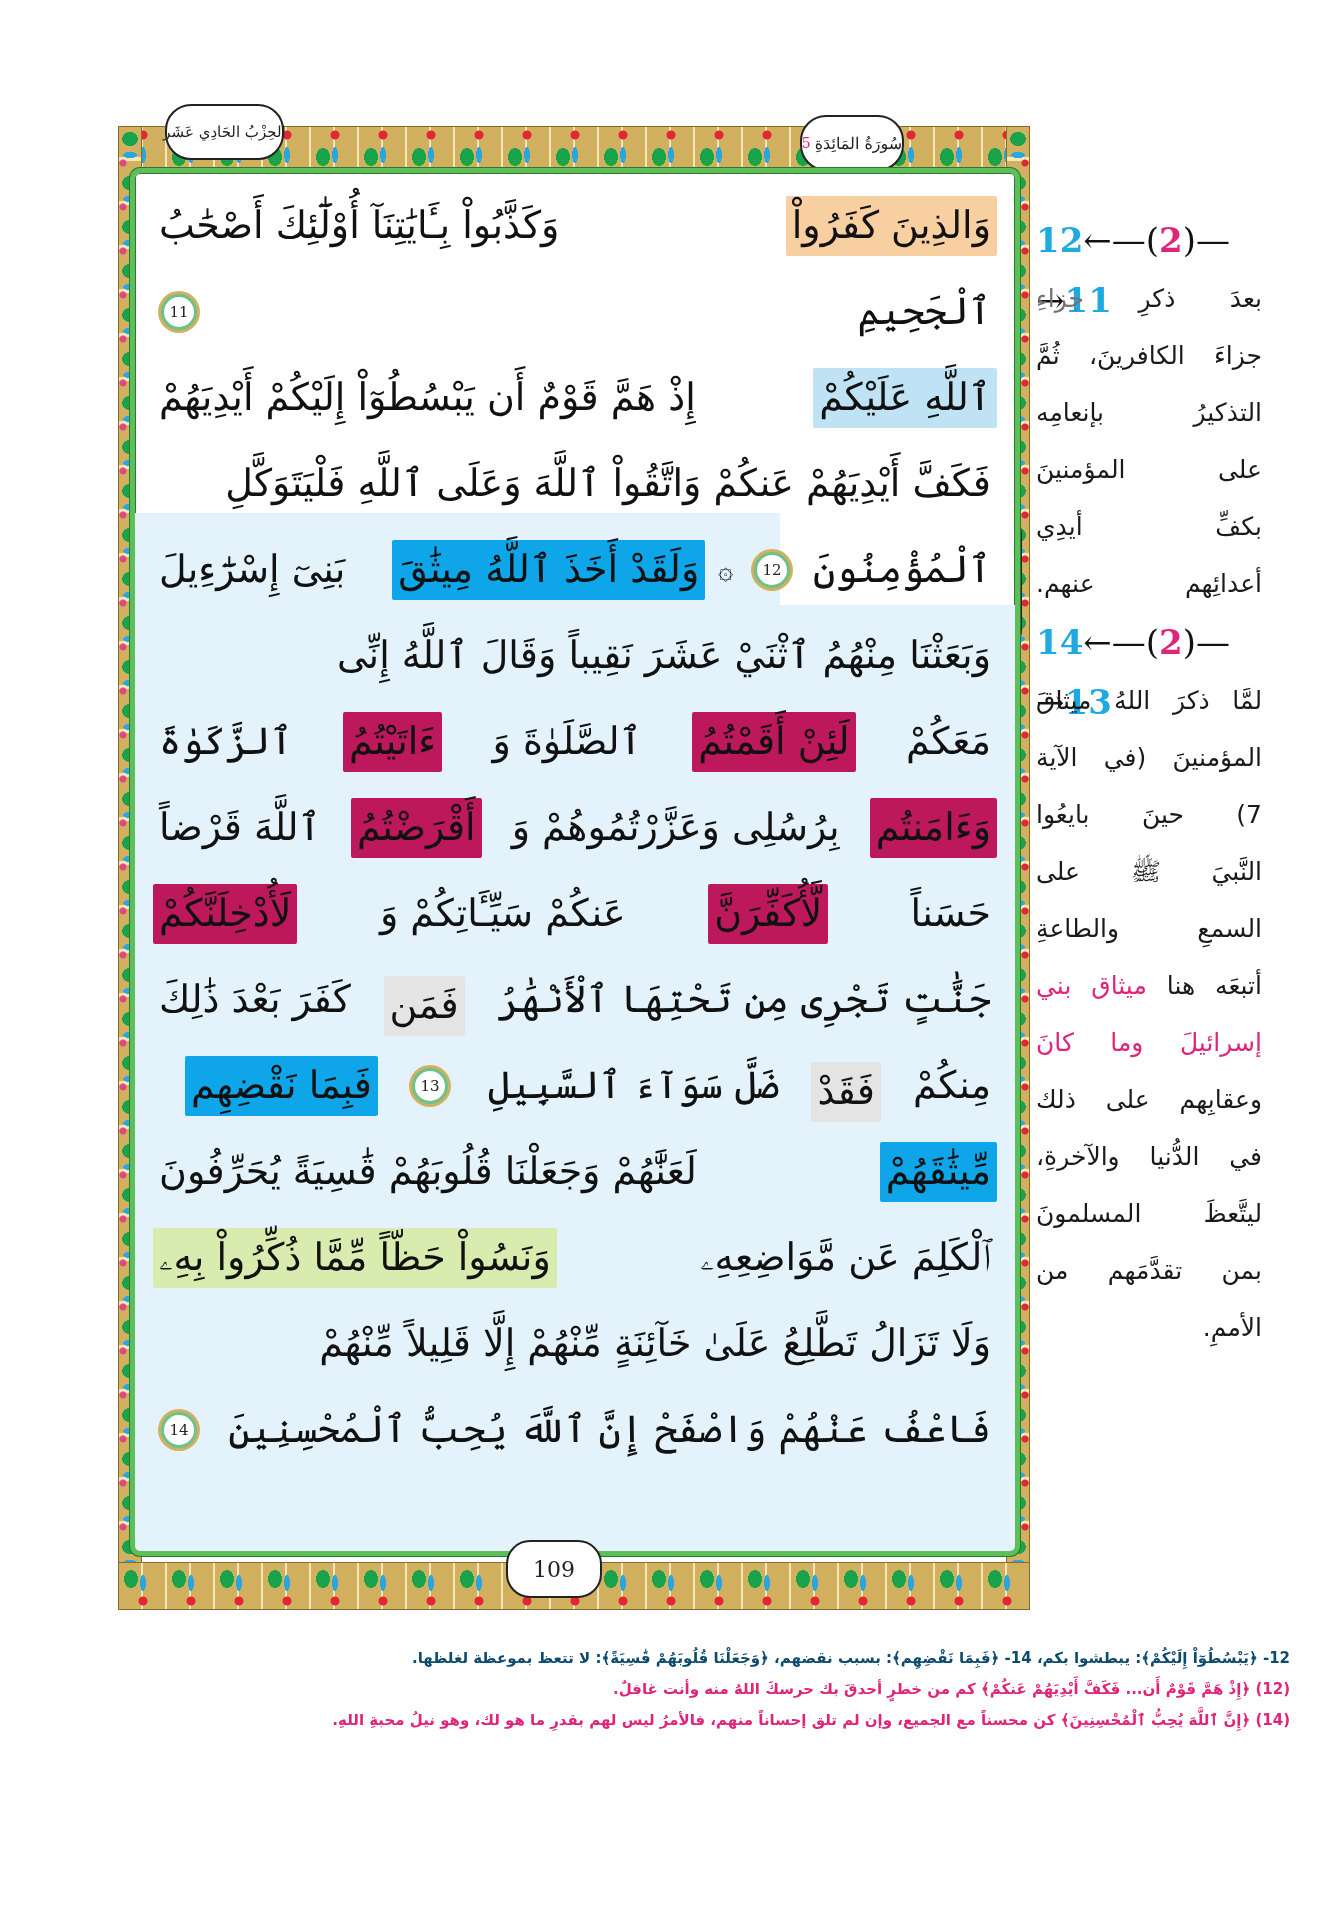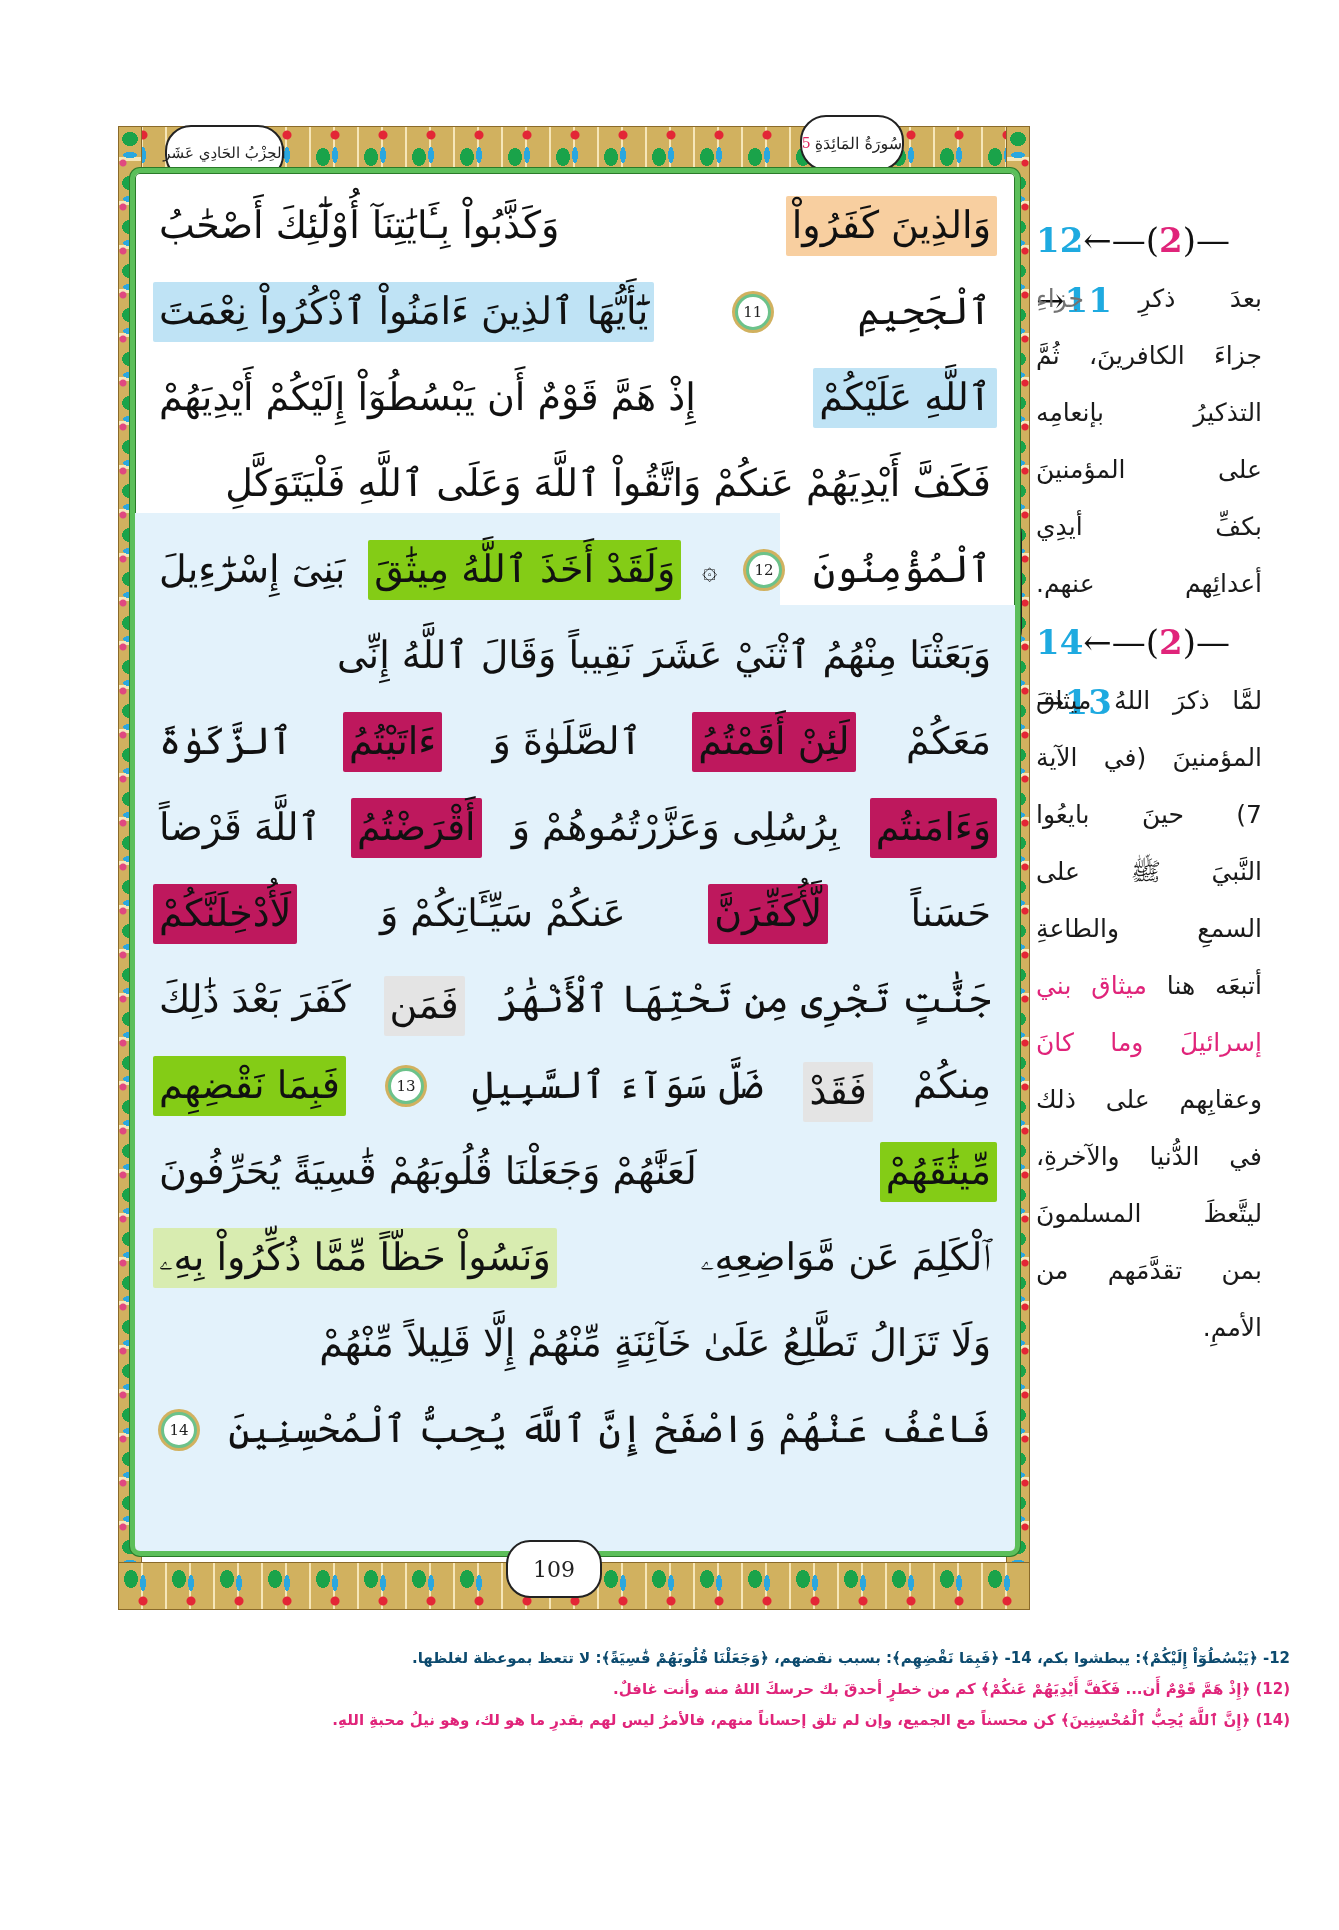--- a/index.html
+++ b/index.html
@@ -39,42 +39,42 @@
     background:
       radial-gradient(ellipse 8px 7px at 11px 12px,#1aa34a 0 99%,transparent),
       radial-gradient(ellipse 7px 3px at 11px 28px,#2aa7df 0 99%,transparent),
       radial-gradient(circle at 18px 36px,#e32636 0 3px,transparent 4px),
       repeating-linear-gradient(0deg,#d1b15f 0 40px,#f6e6b8 40px 44px);
     background-size:22px 44px,22px 44px,22px 44px,100% 100%;}
 
   
   .cartouche{position:absolute;background:#fff;border:2px solid #222;border-radius:26px;
     font-family:"DejaVu Serif",serif;color:#222;display:flex;align-items:center;justify-content:center;direction:rtl;white-space:nowrap;}
-  .cart-hizb{left:165px;top:125px;width:115px;height:52px;font-size:15px;}
+  .cart-hizb{left:165px;top:104px;width:115px;height:52px;font-size:15px;}
   .cart-surah{left:800px;top:115px;width:100px;height:52px;font-size:16px;}
   .cart-surah .num{color:#e0245e;margin-right:4px;font-size:14px;}
   .cart-page{left:506px;top:1540px;width:92px;height:54px;font-size:22px;border-radius:24px;}
 
   .rub{position:absolute;left:966px;top:510px;width:52px;height:140px;background:#fff;border:2px solid #222;border-radius:24px;display:flex;flex-direction:column;align-items:center;}
   .rub .crown{width:0;height:0;margin-top:14px;border-left:14px solid transparent;border-right:14px solid transparent;border-bottom:30px solid #6cc28a;position:relative;}
   .rub .crown:after{content:"";position:absolute;left:-4px;top:14px;width:8px;height:8px;border-radius:50%;background:#e32636;}
   .rub .arch{margin-top:4px;width:36px;height:48px;border:3px solid #b8995a;border-radius:14px 14px 2px 2px;background:#fffbe8;display:flex;align-items:center;justify-content:center;font-family:"DejaVu Serif",serif;font-size:14px;color:#222;}
 
   
   .frame{position:absolute;left:130px;top:168px;width:880px;height:1378px;border:5px solid #5cbf5a;border-radius:10px;box-shadow:inset 0 0 0 1px #2a7a2a, 0 0 0 1px #2a7a2a;background:#fff;overflow:hidden;}
   .frame-bg{position:absolute;left:0;right:0;top:432px;bottom:0;background:#e3f2fb;}
   .frame-bg-top{position:absolute;left:0;right:235px;top:340px;height:100px;background:#e3f2fb;}
 
   .lines{position:absolute;left:18px;right:18px;top:10px;}
   .line{position:relative;height:86px;direction:rtl;display:flex;align-items:center;justify-content:space-between;
     font-family:"DejaVu Serif",serif;font-size:38px;color:#111;white-space:nowrap;}
   .seg{display:inline-block;padding:4px 6px;border-radius:2px;line-height:1.35;}
   .hl-orange{background:#f8cfa0;}
   .hl-blue{background:#bfe3f5;}
-  .hl-pink{background:#84cc16;}
+  .hl-pink{background:#0ea5e9;margin-left:32px;}
   .hl-yellow{background:#be185d;}
   .hl-gray{background:#e4e4e4;margin-top:12px;}
   .hl-green{background:#d8ecb0;}
   .ayah{display:inline-flex;align-items:center;justify-content:center;width:30px;height:30px;border-radius:50%;
     background:#fff;border:3px solid #6cc28a;box-shadow:0 0 0 3px #d1b15f;font-size:15px;color:#222;margin:0 8px;font-family:"DejaVu Serif",serif;}
   .star{font-size:26px;margin:0 4px;}
 
   
   .side{position:absolute;left:1036px;top:210px;width:226px;direction:rtl;font-family:"DejaVu Sans",sans-serif;}
   .side-head{font-family:"DejaVu Serif",serif;font-weight:bold;font-size:34px;color:#1eaae0;direction:ltr;text-align:left;height:60px;line-height:60px;}
@@ -121,21 +121,20 @@
     <div class="frame-bg-top"></div>
     <div class="frame-bg"></div>
     <div class="lines" id="quran-lines">
         <div class="line">
           <span class="seg hl-orange">وَالذِينَ كَفَرُواْ</span>
           <span class="seg">وَكَذَّبُواْ بِـَٔايَٰتِنَآ أُوْلَٰٓئِكَ أَصْحَٰبُ</span>
         </div>
         <div class="line">
           <span class="seg">ٱلْجَحِيمِ</span>
           <span class="ayah">11</span>
-          <span class="seg hl-blue">يَٰٓأَيُّهَا ٱلذِينَ ءَامَنُواْ ٱذْكُرُواْ نِعْمَتَ</span>
         </div>
         <div class="line">
           <span class="seg hl-blue">ٱللَّهِ عَلَيْكُمْ</span>
           <span class="seg">إِذْ هَمَّ قَوْمٌ أَن يَبْسُطُوٓاْ إِلَيْكُمْ أَيْدِيَهُمْ</span>
         </div>
         <div class="line">
           <span class="seg">فَكَفَّ أَيْدِيَهُمْ عَنكُمْ وَاتَّقُواْ ٱللَّهَ وَعَلَى ٱللَّهِ فَلْيَتَوَكَّلِ</span>
         </div>
         <div class="line">
           <span class="seg">ٱلْمُؤْمِنُونَ</span>

